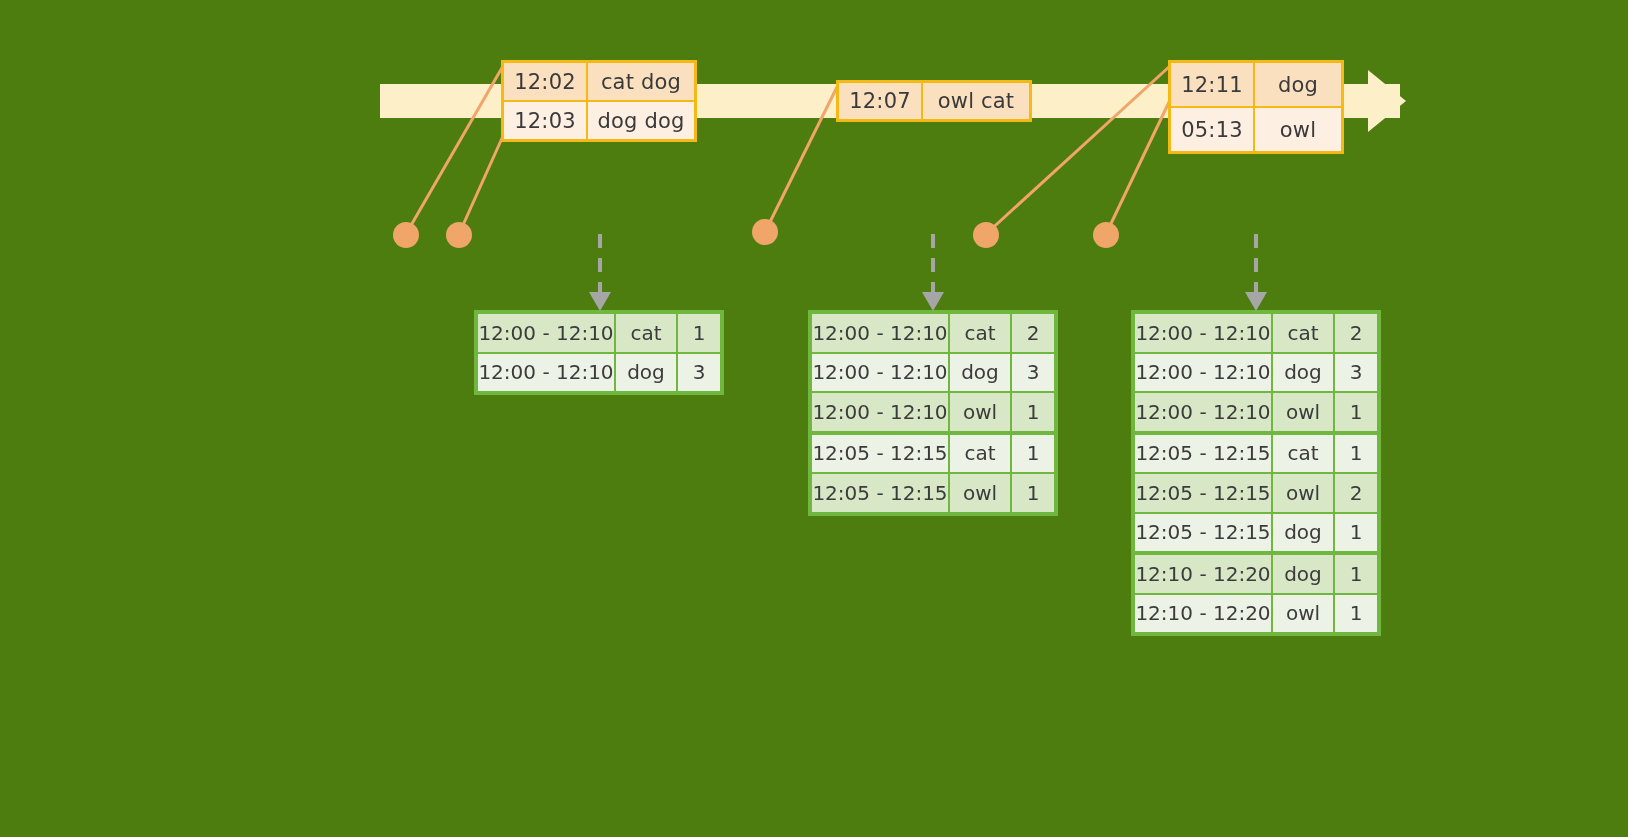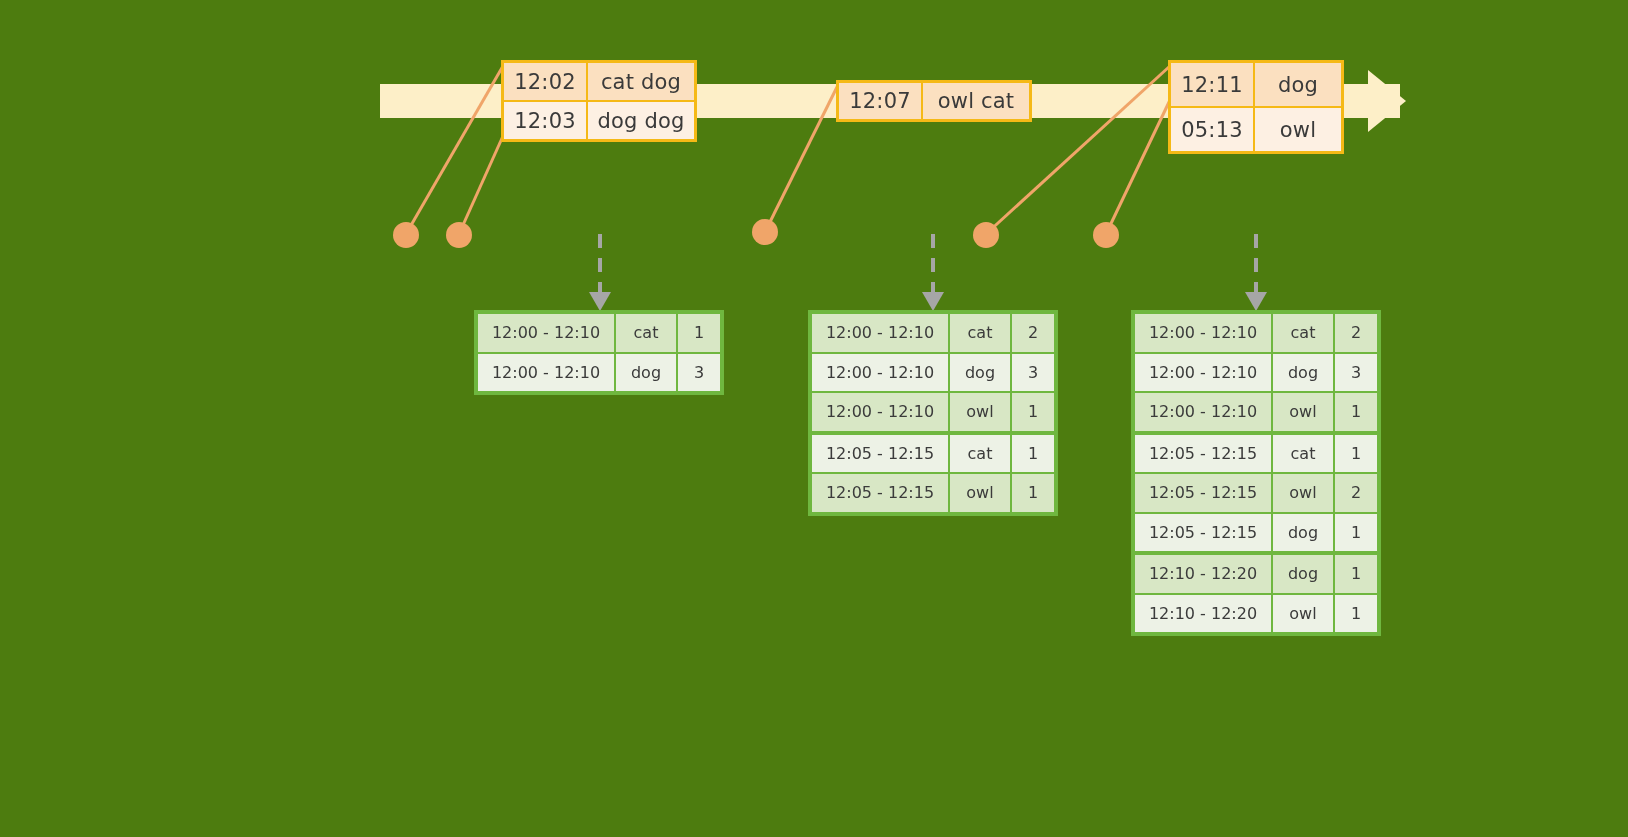--- a/index.html
+++ b/index.html
@@ -74,21 +74,21 @@
   .agg-row {
     display: flex;
     height: 37.5px;
   }
   .agg-row + .agg-row { margin-top: 2px; }
   .agg-row.group-end + .agg-row { margin-top: 4px; }
   .agg-cell {
     display: flex;
     align-items: center;
     justify-content: center;
-    font-size: 16px;
+    font-size: 20px;
     color: #3B3B3B;
     box-sizing: border-box;
   }
   .agg-row.shade-a .agg-cell { background: #D8E7C5; }
   .agg-row.shade-b .agg-cell { background: #EDF2E6; }
   .agg-window { flex: 1 1 auto; }
   .agg-key    { width: 60px; margin-left: 2px; }
   .agg-count  { width: 42px; margin-left: 2px; }
 </style>
 </head>

